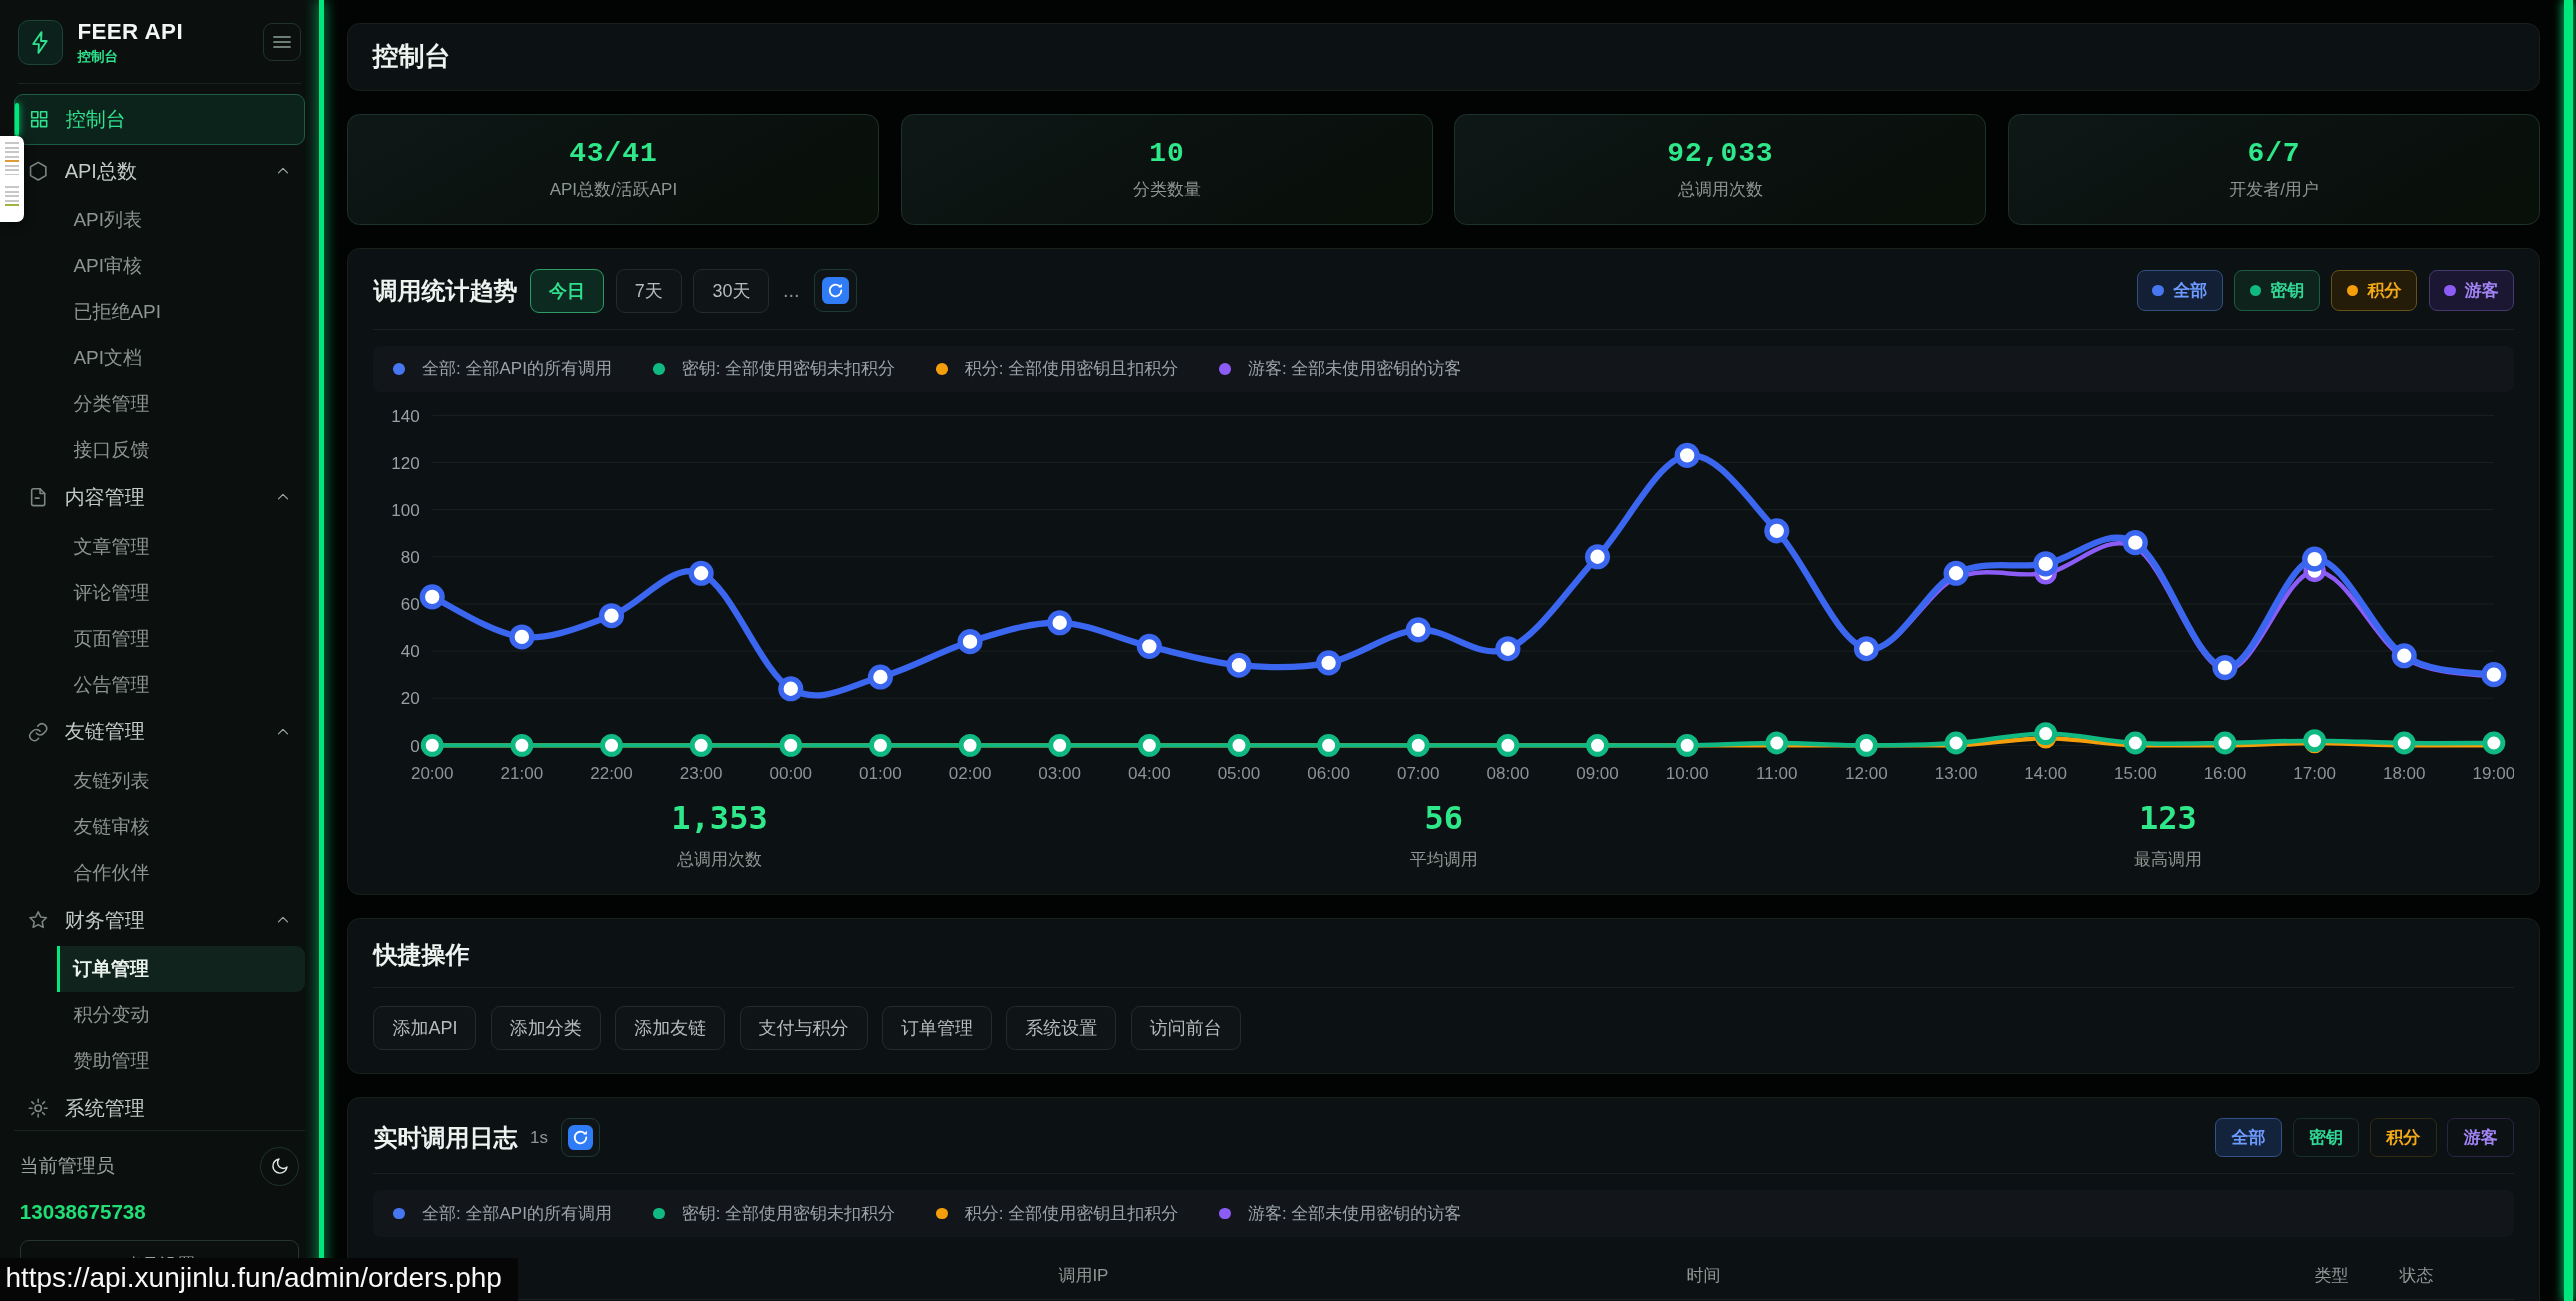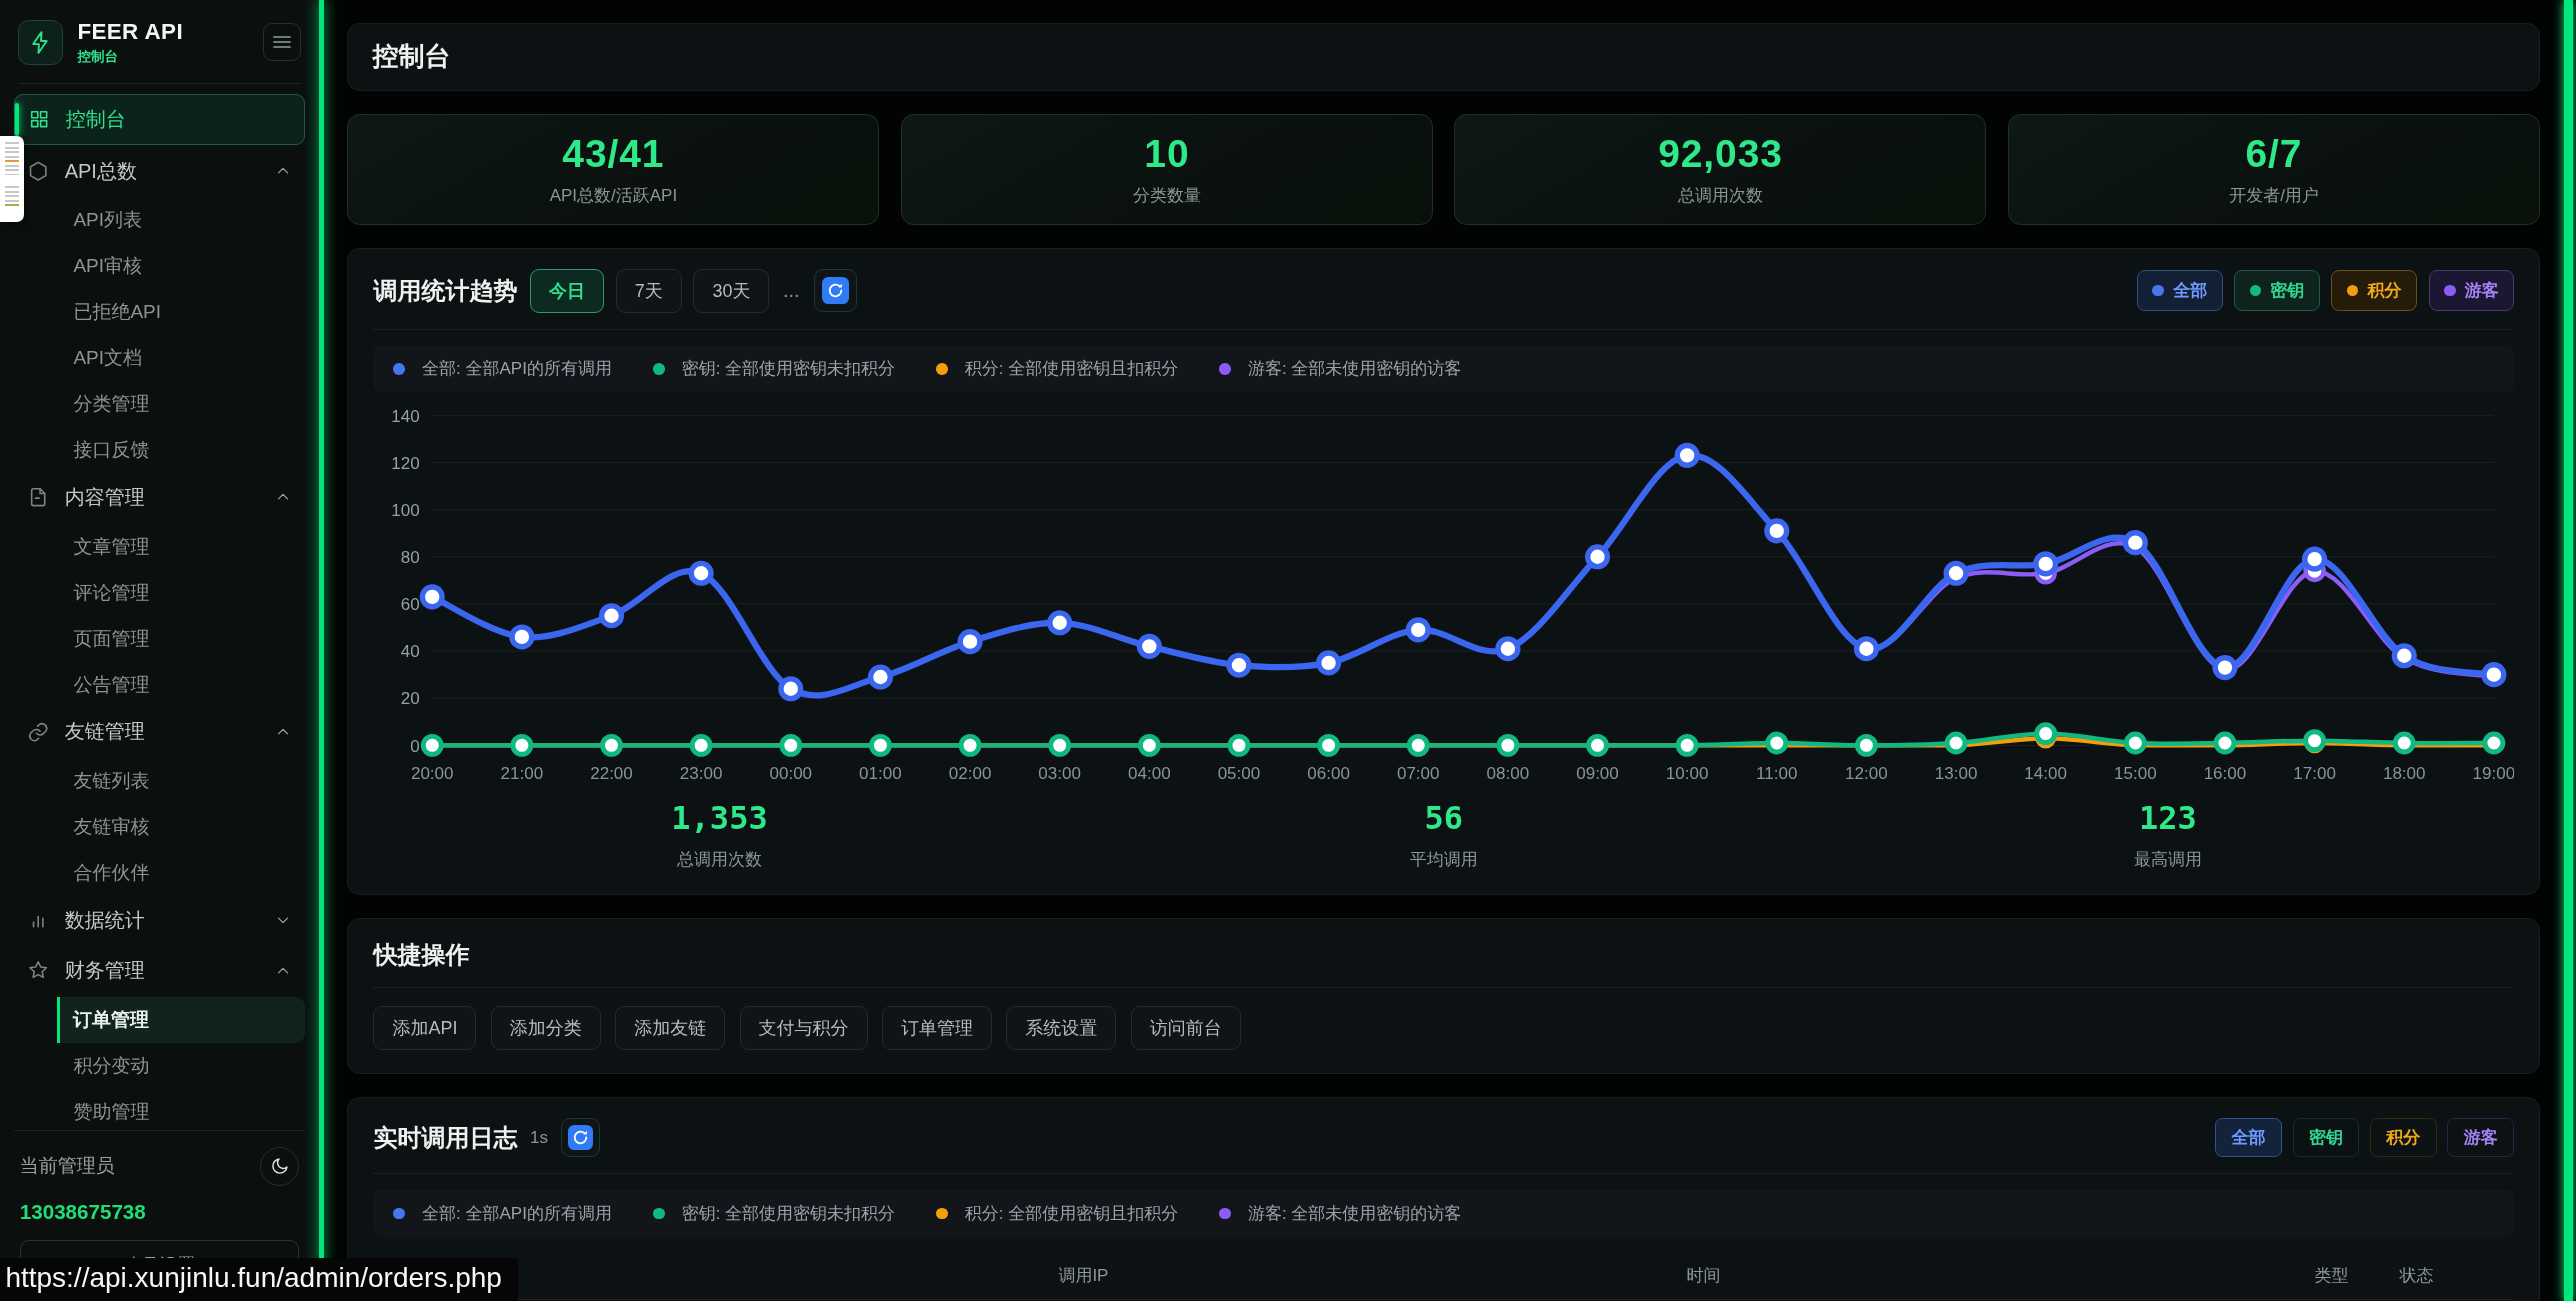--- a/index.html
+++ b/index.html
@@ -48,21 +48,21 @@
                box-shadow:0 0 10.8px #00e87b;z-index:40;}
 
   
   .main{flex:1 1 auto;min-width:0;box-sizing:border-box;padding:23px 36px 0 23px;}
   .card{background:#0c1113;border:0.9px solid #182019;border-radius:12.6px;margin-bottom:23px;box-sizing:border-box;}
   .title-card{padding:15.3px 24px;font-size:26px;font-weight:bold;color:#eef3f0;}
   .stats-row{display:flex;gap:21.5px;margin-bottom:23px;}
   .stat-card{flex:1;height:109px;border:0.9px solid #1d322a;border-radius:12.6px;
              background:linear-gradient(150deg,#0e1816 0%,#0a110f 55%,#081009 100%);
              display:flex;flex-direction:column;align-items:center;justify-content:center;gap:13.5px;}
-  .stat-value{font-family:Liberation Sans, sans-serif;font-weight:bold;font-size:39px;color:#2ee88a;
+  .stat-value{font-family:Liberation Mono, monospace;font-weight:bold;font-size:28px;color:#2ee88a;
               letter-spacing:0.9px;line-height:1;}
   .stat-label{font-size:17px;color:#8d9792;line-height:1;}
 
   .pad-card{padding:20px 25px 23px;}
   .section-head{display:flex;align-items:center;gap:12.6px;}
   .section-title{font-size:24px;font-weight:bold;color:#eef3f0;white-space:nowrap;}
   .head-divider{border:none;border-top:0.9px solid #1a211f;margin:16px 0 0;}
   .btn{background:#0f1417;border:0.9px solid #242b2d;border-radius:9px;color:#b6bdba;font-size:18px;
        padding:9px 18px;cursor:pointer;white-space:nowrap;}
   .btn.active-green{background:#0d2a20;border-color:#2d9a68;color:#2fe08c;font-weight:bold;}
@@ -201,33 +201,20 @@
           <span>友链管理</span>
           <span class="chev icon">
             <svg viewBox="0 0 24 24">
               <path d="M6 14.5l6-6 6 6"></path>
             </svg>
           </span>
         </div>
         <div class="nav-sub">友链列表</div>
         <div class="nav-sub">友链审核</div>
         <div class="nav-sub">合作伙伴</div>
-        <div class="nav-item">
-          <span class="icon">
-            <svg viewBox="0 0 24 24">
-              <path d="M7 19v-5M12 19V8M17 19v-9"></path>
-            </svg>
-          </span>
-          <span>数据统计</span>
-          <span class="chev icon">
-            <svg viewBox="0 0 24 24">
-              <path d="M6 9.5l6 6 6-6"></path>
-            </svg>
-          </span>
-        </div>
         <div class="nav-item">
           <span class="icon">
             <svg viewBox="0 0 24 24">
               <path d="M12 3l2.7 5.6 6.1.8-4.5 4.3 1.1 6-5.4-2.9-5.4 2.9 1.1-6L3.2 9.4l6.1-.8z"></path>
             </svg>
           </span>
           <span>财务管理</span>
           <span class="chev icon">
             <svg viewBox="0 0 24 24">
               <path d="M6 14.5l6-6 6 6"></path>

